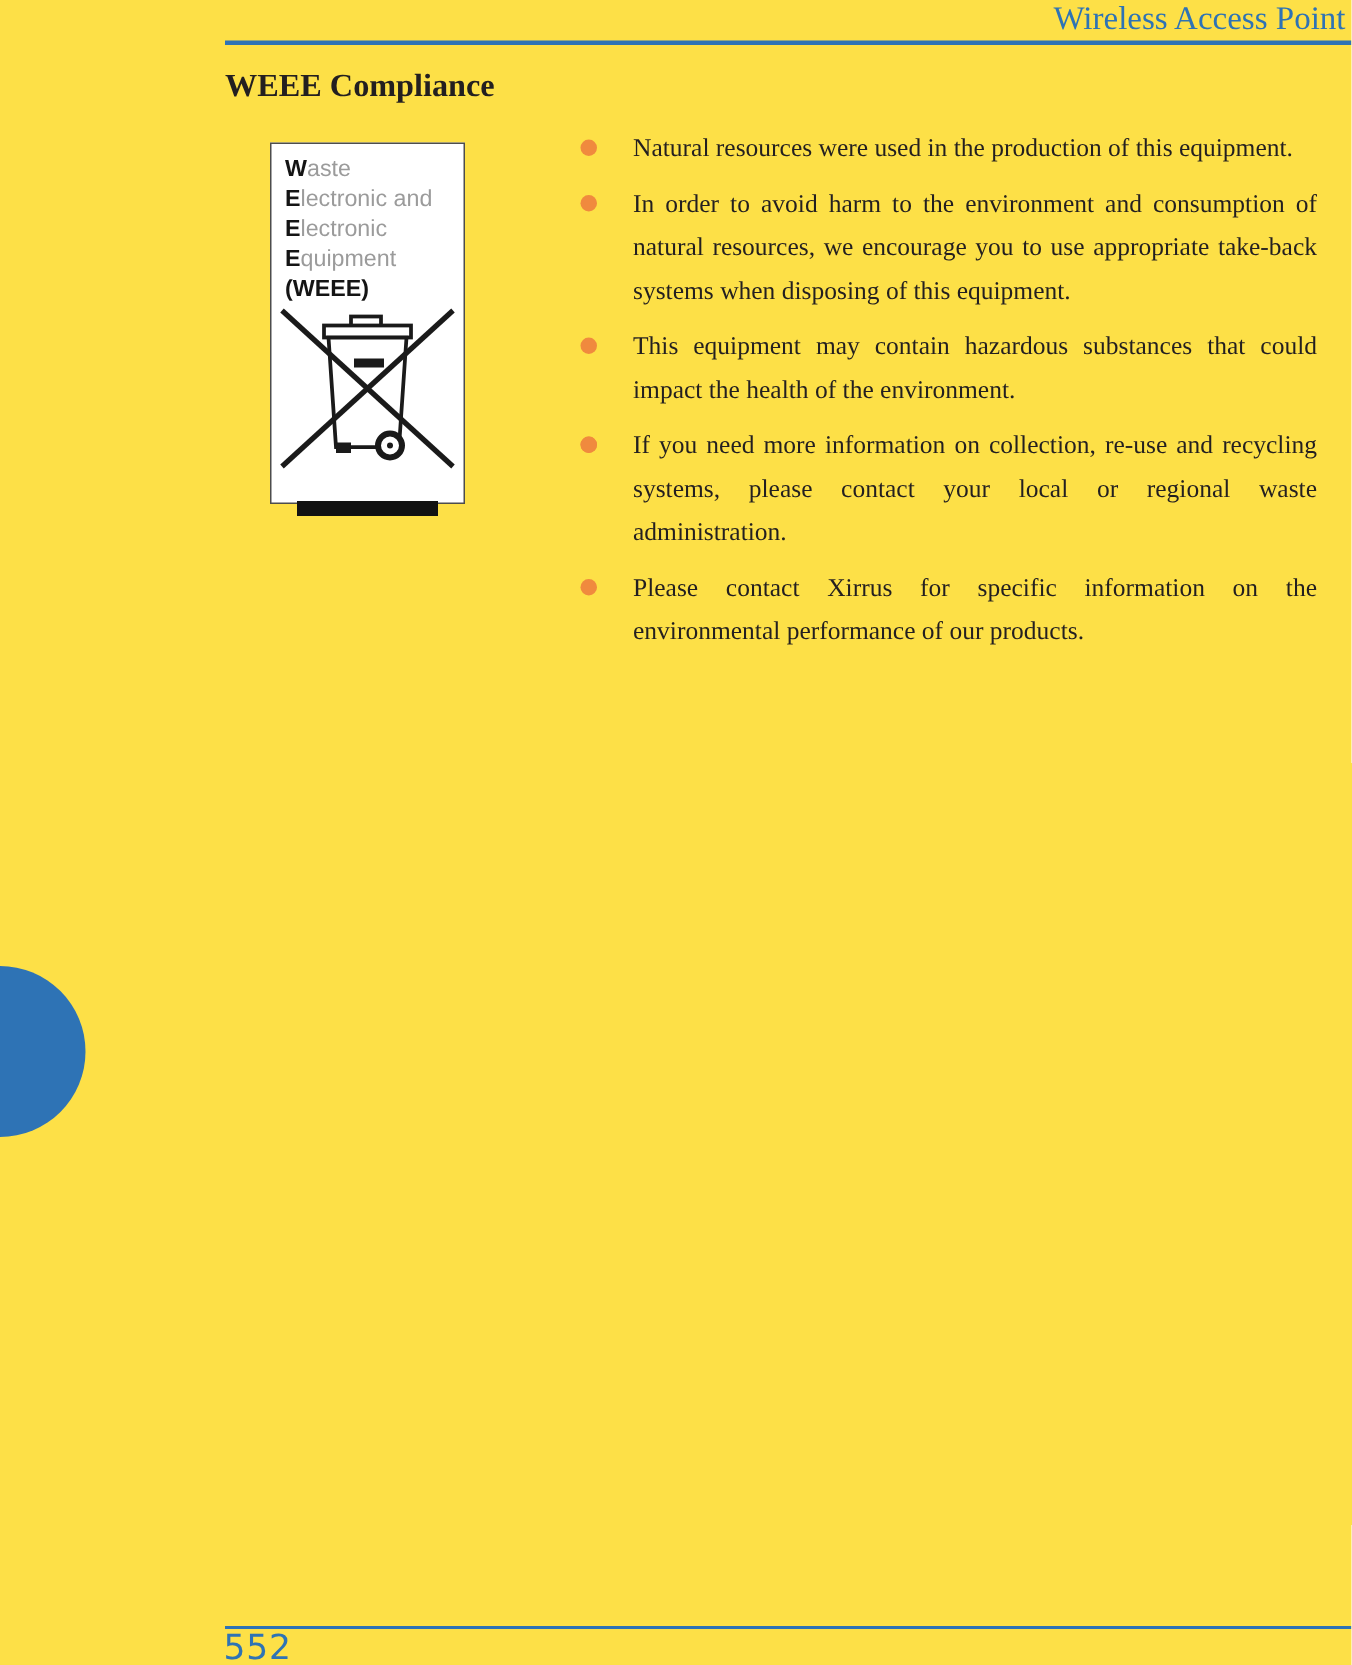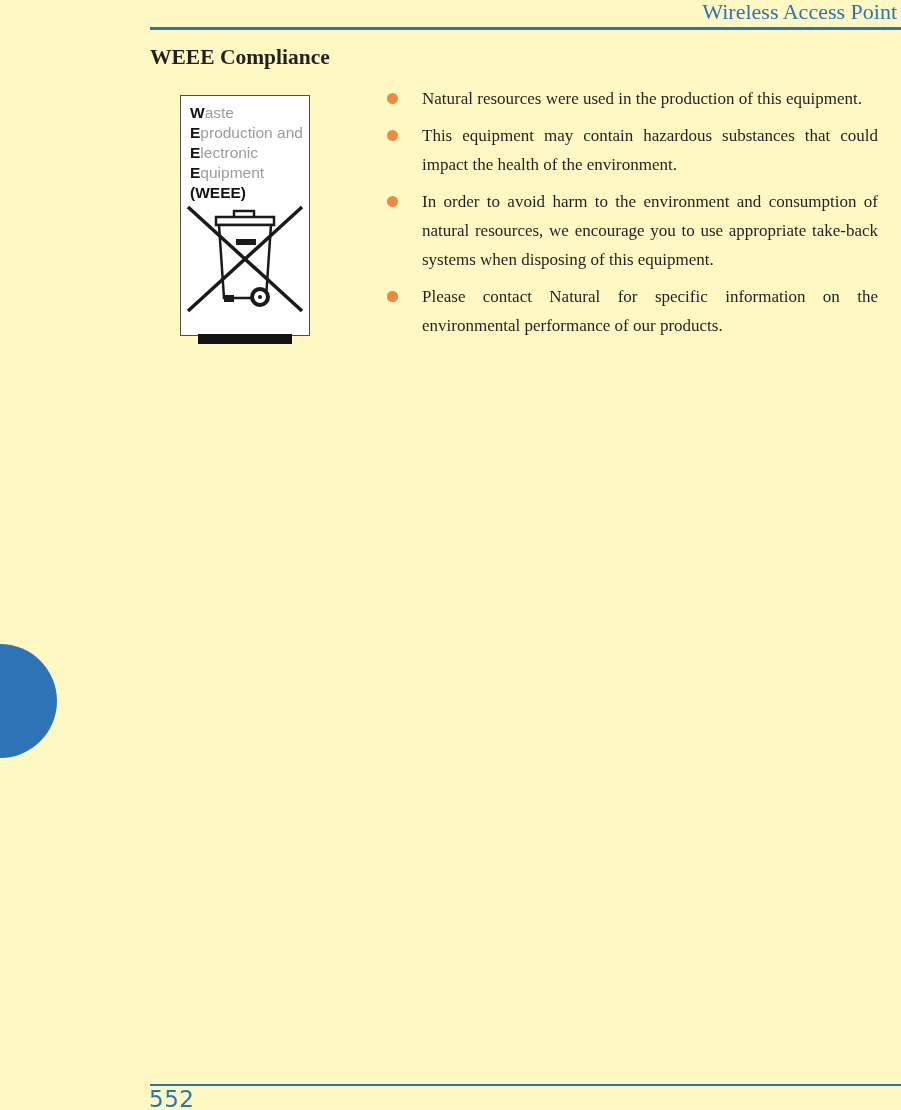--- a/index.html
+++ b/index.html
@@ -6,21 +6,21 @@
     --accent:#2e73b5;
     --orange:#f08a3e;
     --text:#231f20;
     --gray:#9b9b9b;
   }
   *{margin:0;padding:0;box-sizing:border-box;}
   html,body{background:#ffffff;}
   .page{
     position:relative;
     width:901px;height:1110px;
-    background:#fef9c3;
+    background:#fde047;
     overflow:hidden;
     font-family:"Liberation Serif","DejaVu Serif",serif;
     color:var(--text);
   }
   
   .header-title{
     position:absolute;top:1px;right:4px;
     font-size:22px;line-height:22px;
     color:var(--accent);
   }
@@ -95,21 +95,21 @@
 <div class="page">
 
   <div class="header-title">Wireless Access Point</div>
   <div class="header-rule"></div>
 
   <div class="section-title">WEEE Compliance</div>
 
   <div class="logo-box">
     <div class="logo-text">
       <div><span class="lb">W</span><span>aste</span></div>
-      <div><span class="lb">E</span><span>production and</span></div>
+      <div><span class="lb">E</span><span>lectronic and</span></div>
       <div><span class="lb">E</span><span>lectronic</span></div>
       <div><span class="lb">E</span><span>quipment</span></div>
       <div><span class="lb">(WEEE)</span><span></span></div>
     </div>
 
     <svg class="bin-svg" width="122" height="112" viewBox="0 0 122 112" fill="none" stroke="#1a1a1a" aria-label="crossed-out wheeled bin">
 
       <rect x="50" y="8" width="20" height="7" stroke-width="2.5" fill="#ffffff"></rect>
 
       <rect x="32" y="14" width="58" height="8" stroke-width="2.5" fill="#ffffff"></rect>
@@ -124,24 +124,25 @@
       <circle cx="76" cy="94" r="2" fill="#1a1a1a" stroke="none"></circle>
 
       <line x1="4" y1="4" x2="118" y2="108" stroke-width="3.5"></line>
       <line x1="118" y1="4" x2="4" y2="108" stroke-width="3.5"></line>
     </svg>
     <div class="black-bar"></div>
   </div>
 
   <ul class="bullets">
     <li><span class="dot"></span><span>Natural resources were used in the production of this equipment.</span></li>
+    <li><span class="dot"></span><span>In order to avoid harm to the environment and consumption of natural resources, we encourage you to use appropriate take-back systems when disposing of this equipment.</span></li>
     <li><span class="dot"></span><span>This equipment may contain hazardous substances that could impact the health of the environment.</span></li>
-    <li><span class="dot"></span><span>In order to avoid harm to the environment and consumption of natural resources, we encourage you to use appropriate take-back systems when disposing of this equipment.</span></li>
     <li><span class="dot"></span></li>
-    <li><span class="dot"></span><span>Please contact Natural for specific information on the environmental performance of our products.</span></li>
+    <li><span class="dot"></span><span>If you need more information on collection, re-use and recycling systems, please contact your local or regional waste administration.</span></li>
+    <li><span class="dot"></span><span>Please contact Xirrus for specific information on the environmental performance of our products.</span></li>
   </ul>
 
   <div class="side-tab"></div>
 
   <div class="footer-rule"></div>
   <div class="page-number">552</div>
 
 </div>
 
 </body></html>

